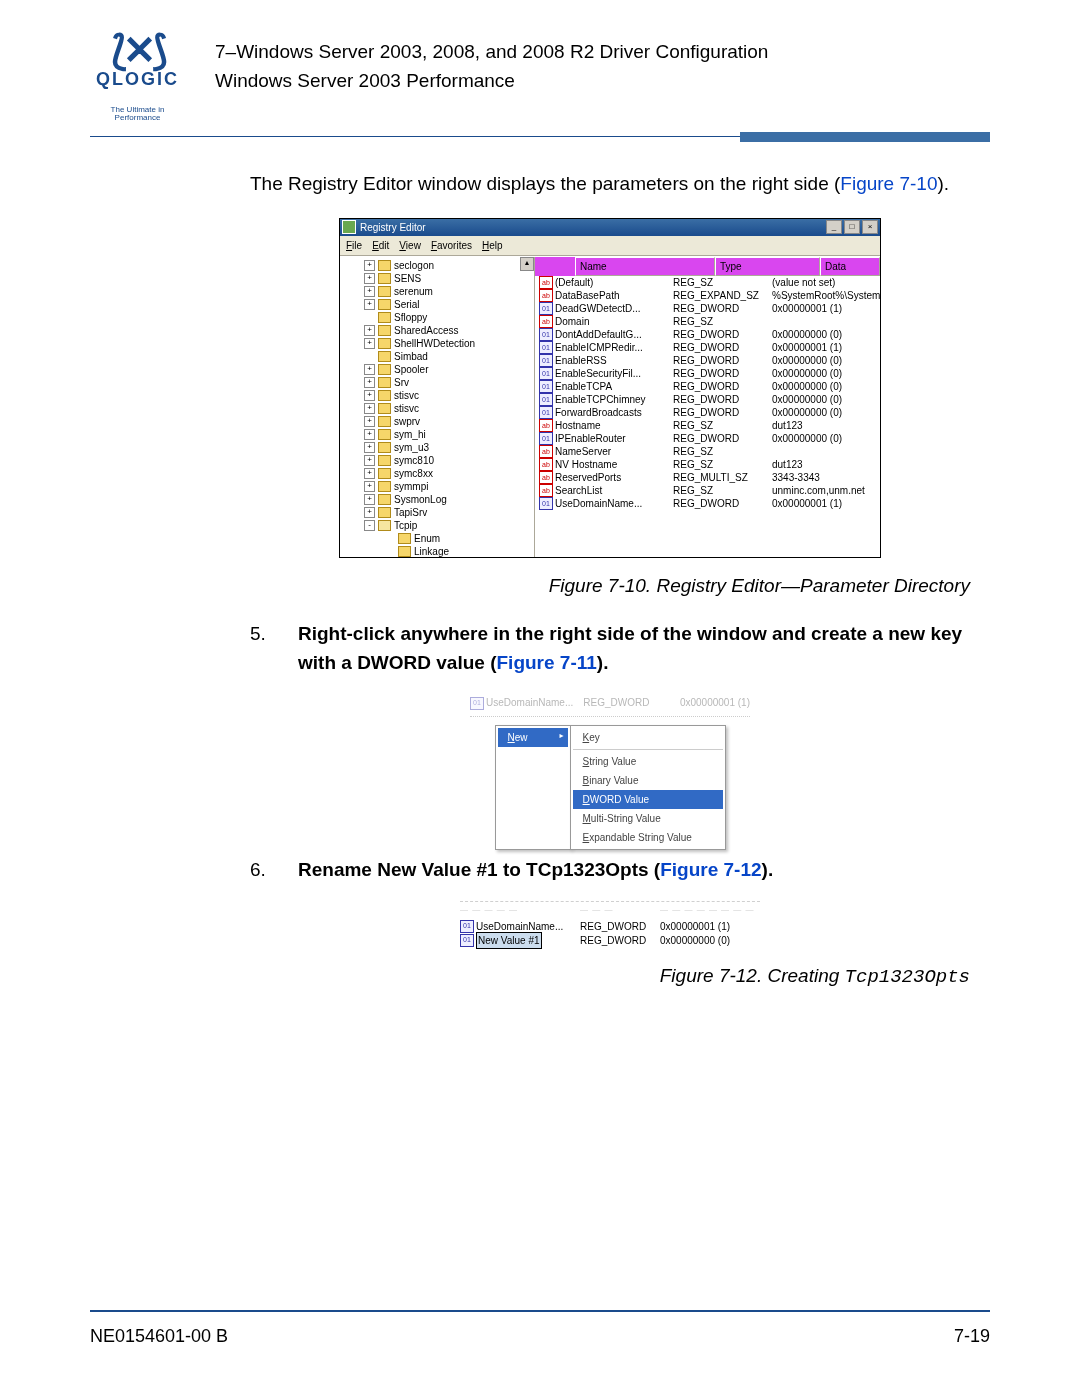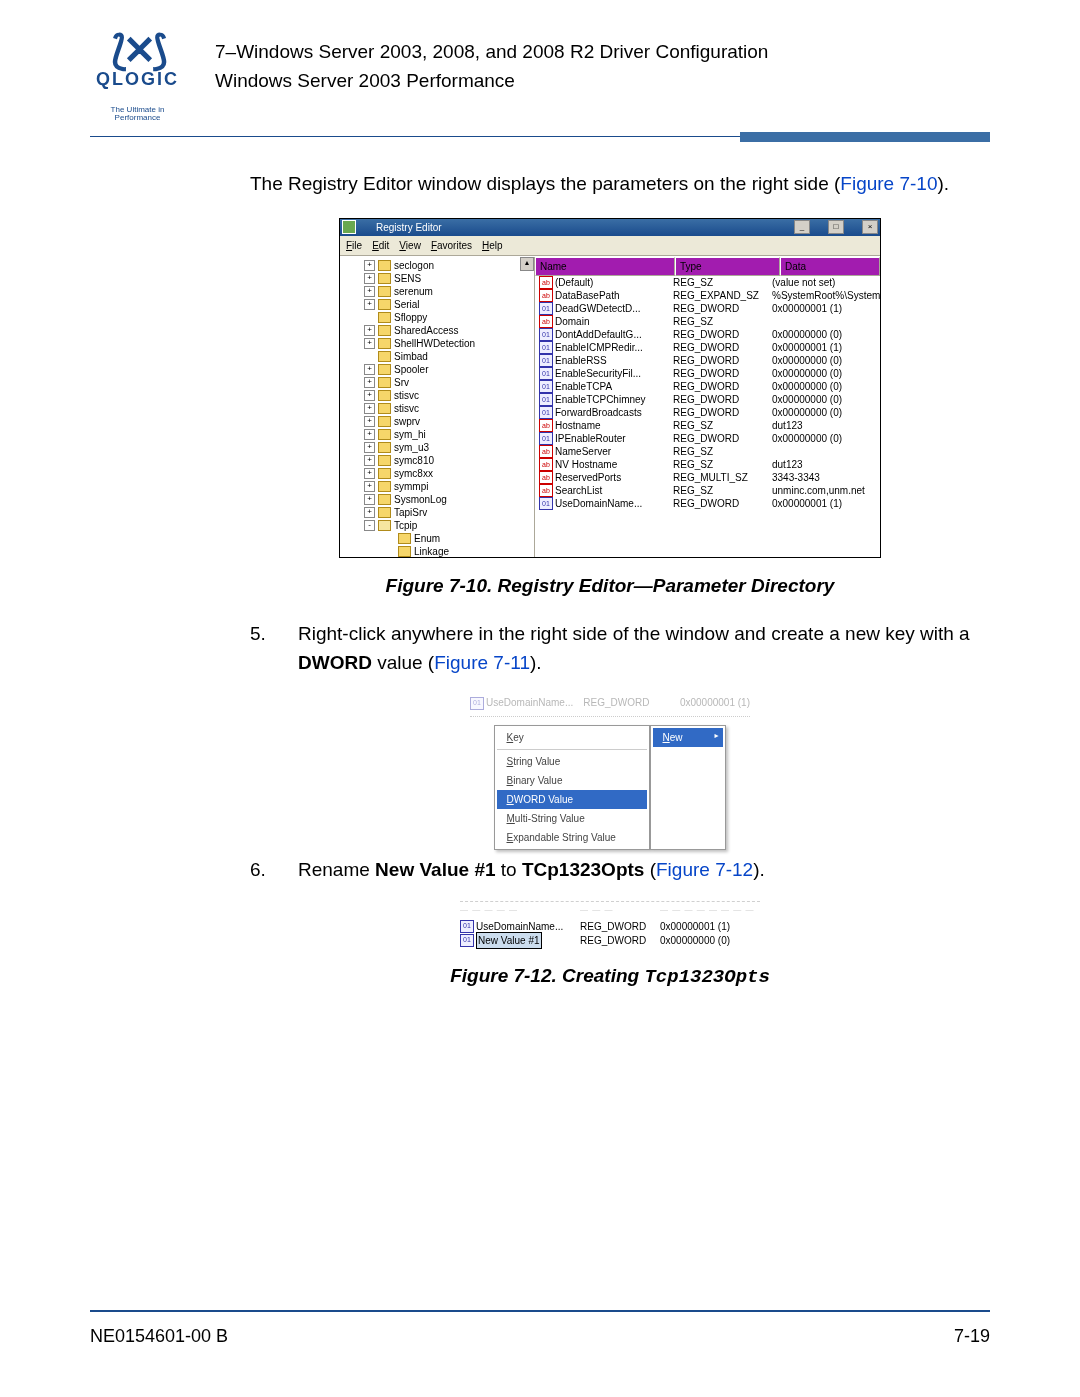--- a/index.html
+++ b/index.html
@@ -68,56 +68,55 @@
   
   .content {
     margin-left: 160px;
     margin-right: 20px;
     margin-top: 28px;
     font-size: 19px;
     line-height: 1.5;
   }
   .figref { color: #0645c8; }
   .caption {
-    text-align: center;
+    text-align: right;
     font-style: italic;
-    font-weight: bold;
+    font-weight: normal;
     font-size: 19px;
     margin: 14px 0 20px 0;
   }
   .caption .mono { font-style: italic; font-family: "Courier New", monospace; }
   ol.steps {
     list-style: none;
     padding: 0;
     margin: 0;
   }
   ol.steps > li {
     display: flex;
     gap: 24px;
     margin-bottom: 16px;
   }
   ol.steps .num { width: 24px; flex: 0 0 24px; }
-  ol.steps .body { flex: 1; }
+  ol.steps .body { flex: 1; font-weight: bold; }
   
   .regwin {
     width: 540px;
     margin: 10px auto 6px auto;
     border: 1px solid #000;
     background: #ece9d8;
     font-family: Tahoma, Arial, sans-serif;
     font-size: 10px;
   }
   .titlebar {
     background: linear-gradient(#3a6ea5, #1a4b8c);
     color: #fff;
     display: flex;
     align-items: center;
     padding: 1px 2px;
     font-size: 10px;
-    gap: 16px;
   }
   .titlebar .ticon {
     width: 12px; height: 12px; background:#6aa84f; border:1px solid #fff; margin-right:4px;
   }
   .titlebar .spacer { flex:1; }
   .winbtn {
     width: 14px; height: 12px; background:#d4d0c8; border:1px solid #888; margin-left:2px;
     display:flex; align-items:center; justify-content:center; font-size:8px; color:#000;
   }
   .menubar {
@@ -143,21 +142,21 @@
   .folder.open { background:#f6e6a0; }
   .scroll-up {
     position:absolute; right:0; top:0; width:12px;height:12px;background:#d4d0c8;border:1px solid #888;
     display:flex;align-items:center;justify-content:center;font-size:7px;
   }
   .list {
     flex:1; overflow:hidden;
     font-size:10px;
   }
   .list-header {
-    display:flex; background:#a21caf;
+    display:flex; background:#d946ef;padding-left:40px;
   }
   .list-header div {
     border:1px solid #fff; border-right-color:#aca899; border-bottom-color:#aca899;
     padding:1px 4px;
   }
   .col-n { width: 130px; }
   .col-t { width: 95px; }
   .col-d { flex:1; }
   .list-body { }
   .list-body .lrow { display:flex; height:13px; align-items:center;}
@@ -491,31 +490,31 @@
       </li>
     </ol>
 
     <div class="fig11">
       <div class="faded-row">
         <span><span class="vicon dw">01</span><span>UseDomainName...</span></span>
         <span>REG_DWORD</span>
         <span style="margin-left:auto">0x00000001 (1)</span>
       </div>
       <div class="menuwrap">
+        <div class="ctxmenu ctx-left" id="ctx-left">
+            <div class="mi sel"><span class="u">N</span>ew<span class="arrow">▸</span></div>
+          </div>
         <div class="ctxmenu ctx-right" id="ctx-right">
             <div class="mi"><span class="u">K</span>ey</div>
             <div class="sep"></div>
             <div class="mi"><span class="u">S</span>tring Value</div>
             <div class="mi"><span class="u">B</span>inary Value</div>
             <div class="mi sel"><span class="u">D</span>WORD Value</div>
             <div class="mi"><span class="u">M</span>ulti-String Value</div>
             <div class="mi"><span class="u">E</span>xpandable String Value</div>
-          </div>
-        <div class="ctxmenu ctx-left" id="ctx-left">
-            <div class="mi sel"><span class="u">N</span>ew<span class="arrow">▸</span></div>
           </div>
       </div>
     </div>
 
     <ol class="steps">
       <li>
         <div class="num">6.</div>
         <div class="body">
           <span>Rename </span><b>New Value #1</b><span> to </span><b>TCp1323Opts</b><span> (</span><span class="figref">Figure 7-12</span><span>).</span>
         </div>

